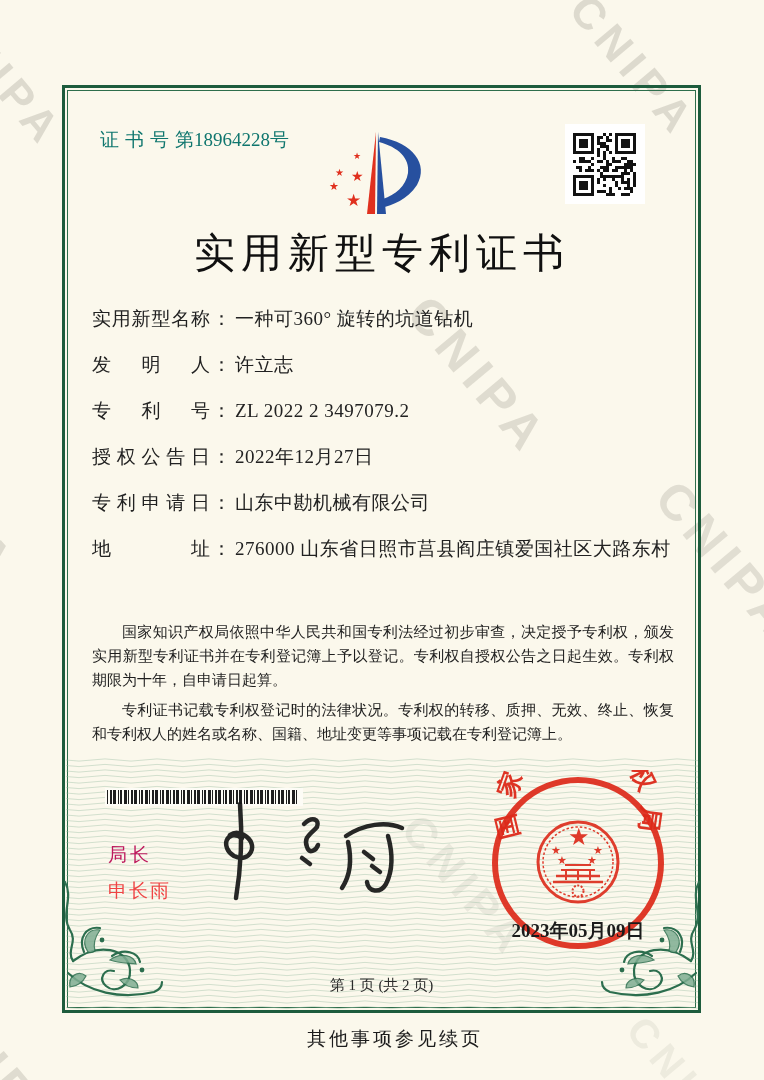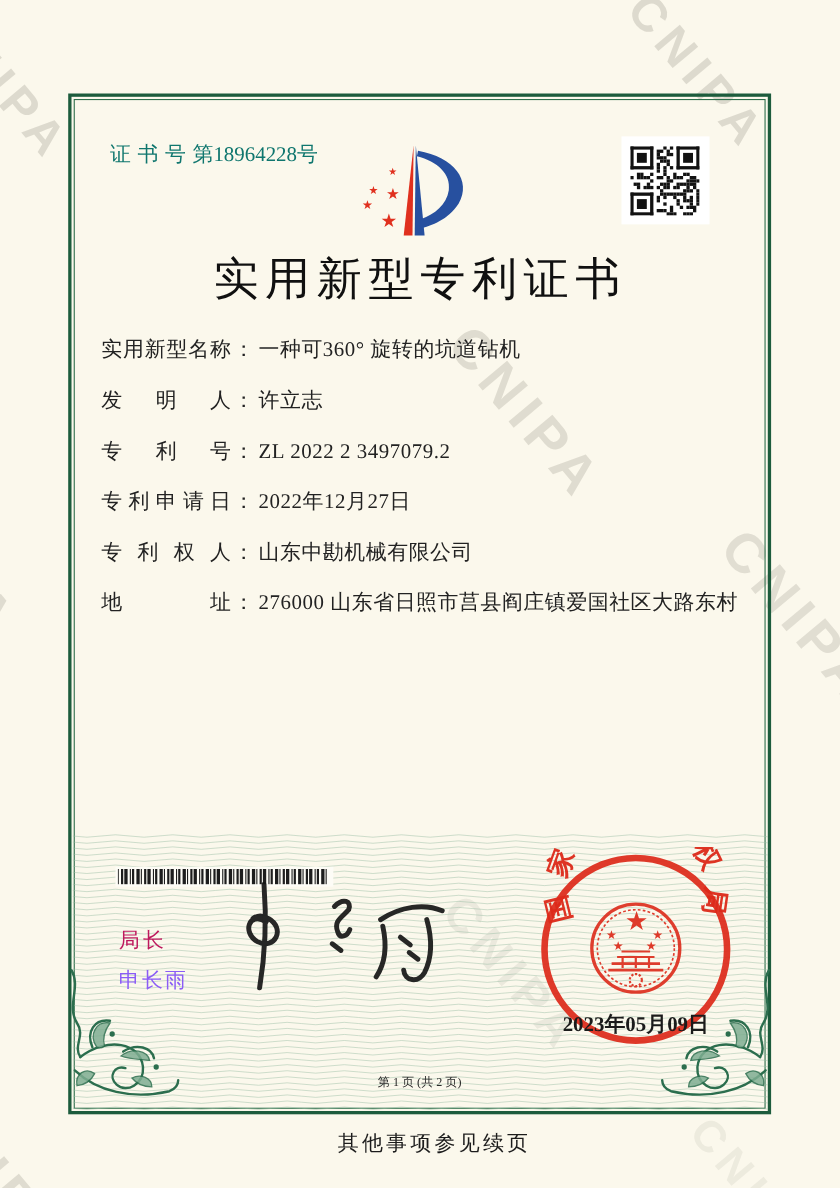--- a/index.html
+++ b/index.html
@@ -38,29 +38,29 @@
 
   .paras{position:absolute;left:92px;top:620px;width:582px;color:#1e1e1e;
          font-size:15px;line-height:24px;text-align:justify;}
   .paras p{margin:0 0 6px 0;text-indent:2em;}
 
   .barcode-wrap{position:absolute;left:105px;top:788px;width:198px;height:18px;background:#fdfcf6;}
   .barcode{position:absolute;left:2px;top:2px;}
 
   .officer-title{position:absolute;left:108px;top:842px;font-size:19px;color:#be185d;
        font-family:"Liberation Sans","DejaVu Sans",sans-serif;letter-spacing:3px;}
-  .officer-name{position:absolute;left:108px;top:878px;font-size:19px;color:#8b5cf6;
+  .officer-name{position:absolute;left:108px;top:878px;font-size:19px;color:#ef4444;
        font-family:"Liberation Sans","DejaVu Sans",sans-serif;letter-spacing:2px;}
 
   .signature{position:absolute;left:212px;top:798px;}
 
   .seal{position:absolute;left:483px;top:770px;}
 
   .page-num{position:absolute;left:62px;width:639px;top:976px;text-align:center;
-            font-size:11px;color:#2a2a2a;}
+            font-size:15px;color:#2a2a2a;}
   .cont-note{position:absolute;left:0;right:0;top:1026px;text-align:center;
              font-size:19px;color:#1c1c1c;letter-spacing:3px;margin-left:26px;}
 
   .ornament{position:absolute;pointer-events:none;}
   .orn-left{left:58px;top:880px;}
   .orn-right{left:600px;top:880px;transform:scaleX(-1);}
 </style>
 </head>
 <body>
 
@@ -281,26 +281,28 @@
         <rect x="60" y="51" width="3" height="3" fill="#121212"></rect>
       </svg>
   </div>
 
   <div class="title">实用新型专利证书</div>
 
   <div id="fields">
       <div class="frow"><span class="flabel">实用新型名称</span><span class="fcolon">：</span><span class="fvalue">一种可360° 旋转的坑道钻机</span></div>
       <div class="frow"><span class="flabel">发明人</span><span class="fcolon">：</span><span class="fvalue">许立志</span></div>
       <div class="frow"><span class="flabel">专利号</span><span class="fcolon">：</span><span class="fvalue">ZL 2022 2 3497079.2</span></div>
-      <div class="frow"><span class="flabel">专利申请日</span><span class="fcolon">：</span><span class="fvalue">2022年12月27日</span></div>
-      <div class="frow"><span class="flabel">专利权人</span><span class="fcolon">：</span><span class="fvalue">山东中勘机械有限公司</span></div>
+      <div class="frow"><span class="flabel">授权公告日</span><span class="fcolon">：</span><span class="fvalue">2022年12月27日</span></div>
+      <div class="frow"><span class="flabel">专利申请日</span><span class="fcolon">：</span><span class="fvalue">山东中勘机械有限公司</span></div>
       <div class="frow"><span class="flabel">地址</span><span class="fcolon">：</span><span class="fvalue">276000 山东省日照市莒县阎庄镇爱国社区大路东村</span></div>
     </div>
 
   <div class="paras">
+    <p>国家知识产权局依照中华人民共和国专利法经过初步审查，决定授予专利权，颁发实用新型专利证书并在专利登记簿上予以登记。专利权自授权公告之日起生效。专利权期限为十年，自申请日起算。</p>
+    <p>专利证书记载专利权登记时的法律状况。专利权的转移、质押、无效、终止、恢复和专利权人的姓名或名称、国籍、地址变更等事项记载在专利登记簿上。</p>
   </div>
 
   <div class="barcode-wrap">
     <svg class="barcode" id="barcode" width="193" height="14">
         <rect x="0" y="0" width="1" height="14" fill="#1d1d1d"></rect>
         <rect x="3" y="0" width="2" height="14" fill="#1d1d1d"></rect>
         <rect x="6" y="0" width="3" height="14" fill="#1d1d1d"></rect>
         <rect x="11" y="0" width="1" height="14" fill="#1d1d1d"></rect>
         <rect x="13" y="0" width="2" height="14" fill="#1d1d1d"></rect>
         <rect x="17" y="0" width="3" height="14" fill="#1d1d1d"></rect>

